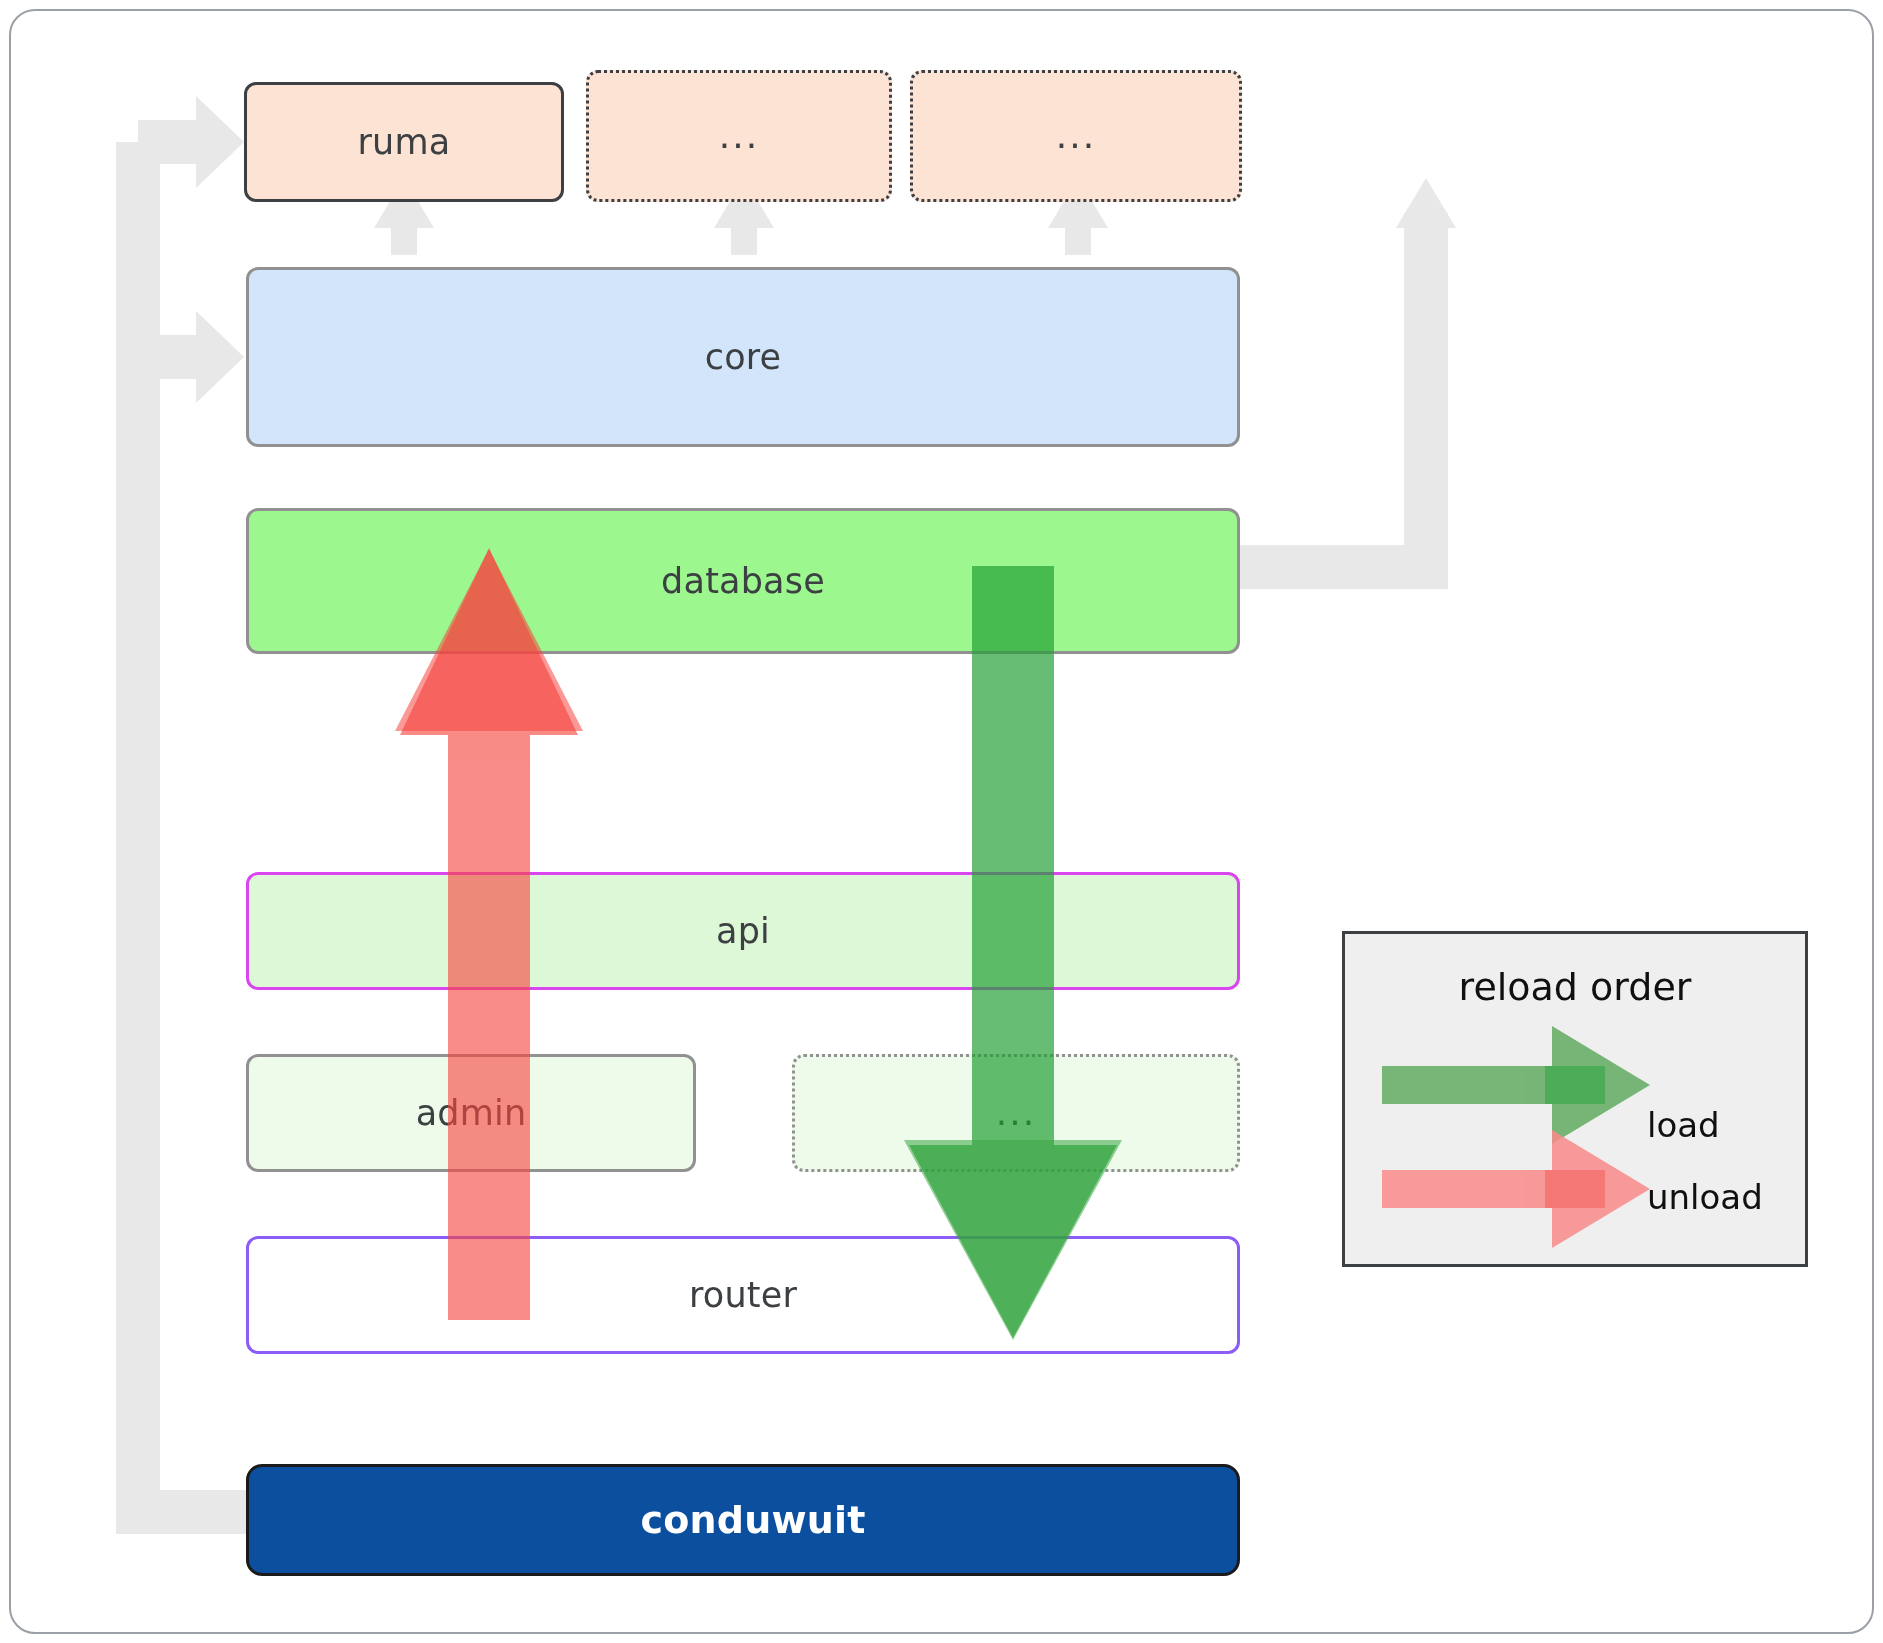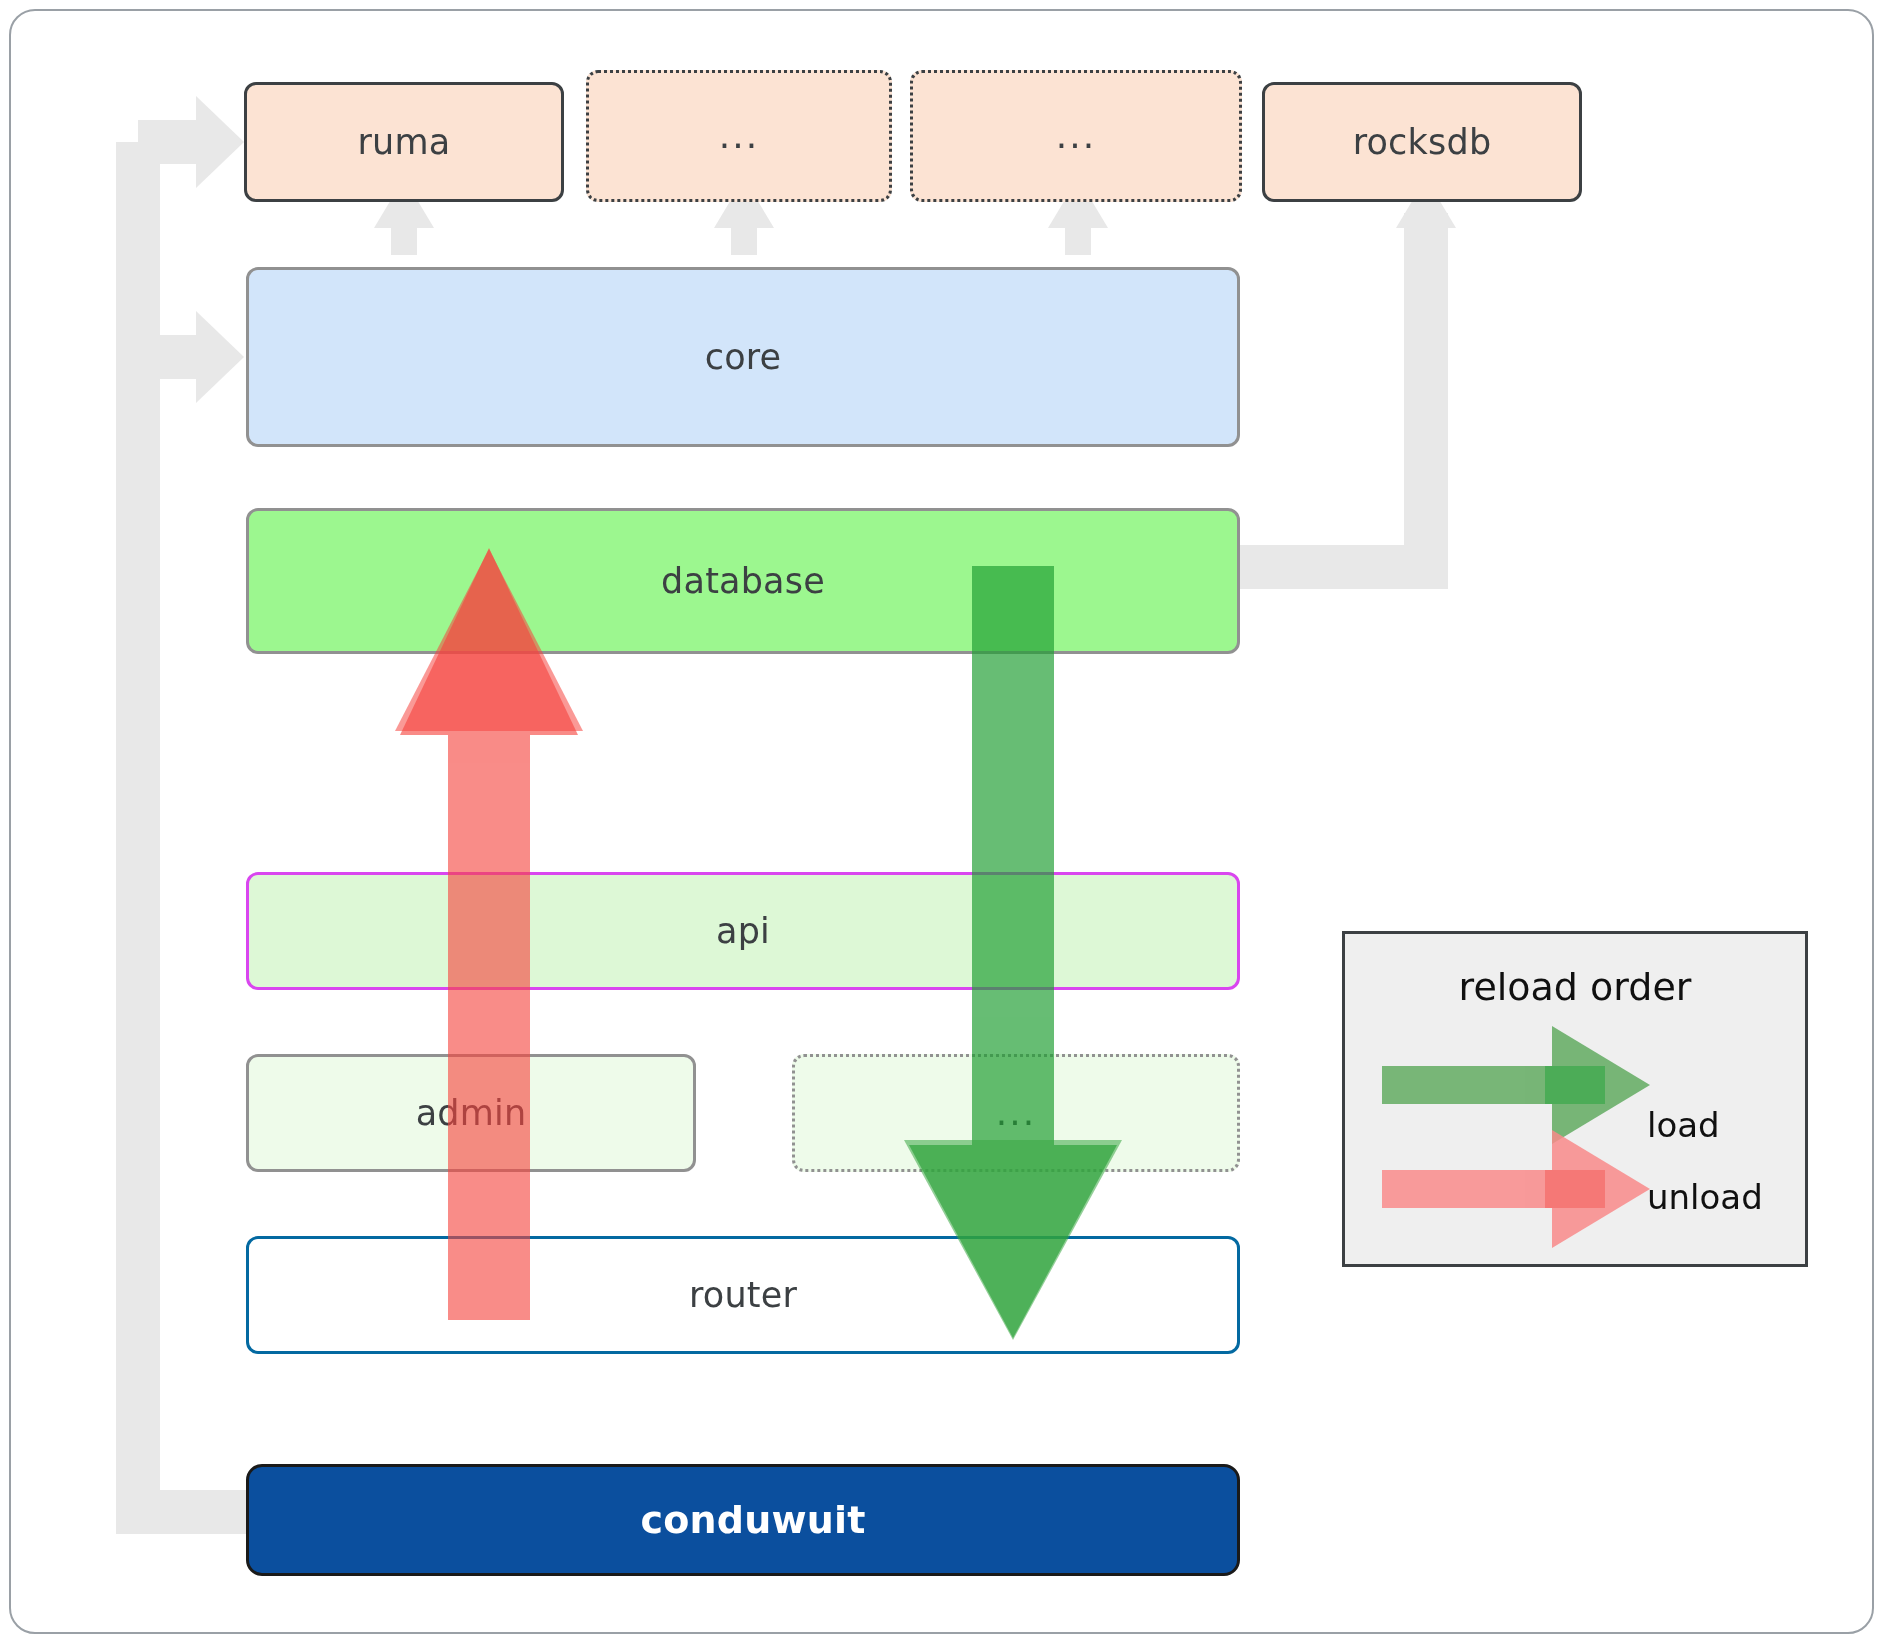--- a/index.html
+++ b/index.html
@@ -81,21 +81,21 @@
   .admin-node {
     background: #eefbea;
     border: 3px solid #919191;
   }
   .etc-node {
     background: #eefbea;
     border: 3px dotted #919191;
   }
   .router-node {
     background: #ffffff;
-    border: 3px solid #0369a1;
+    border: 3px solid #8b5cf6;
   }
   .conduwuit-node {
     background: #0b4f9e;
     border: 3px solid #1a1a1a;
     border-radius: 16px;
   }
   .conduwuit-node .node-label {
     color: #ffffff;
     font-weight: bold;
     font-size: 38px;
@@ -169,23 +169,20 @@
   </div>
 
   <div class="node dep-dotted" style="left:586px; top:70px; width:306px; height:132px;">
     <span class="node-label dots">...</span>
   </div>
 
   <div class="node dep-dotted" style="left:910px; top:70px; width:332px; height:132px;">
     <span class="node-label dots">...</span>
   </div>
 
-  <div class="node dep-solid" style="left:1262px; top:82px; width:320px; height:120px;">
-    <span class="node-label">rocksdb</span>
-  </div>
 
   <div class="node core-node" style="left:246px; top:267px; width:994px; height:180px;">
     <span class="node-label">core</span>
   </div>
 
   <div class="node db-node" style="left:246px; top:508px; width:994px; height:146px;">
     <span class="node-label">database</span>
   </div>
 
 

